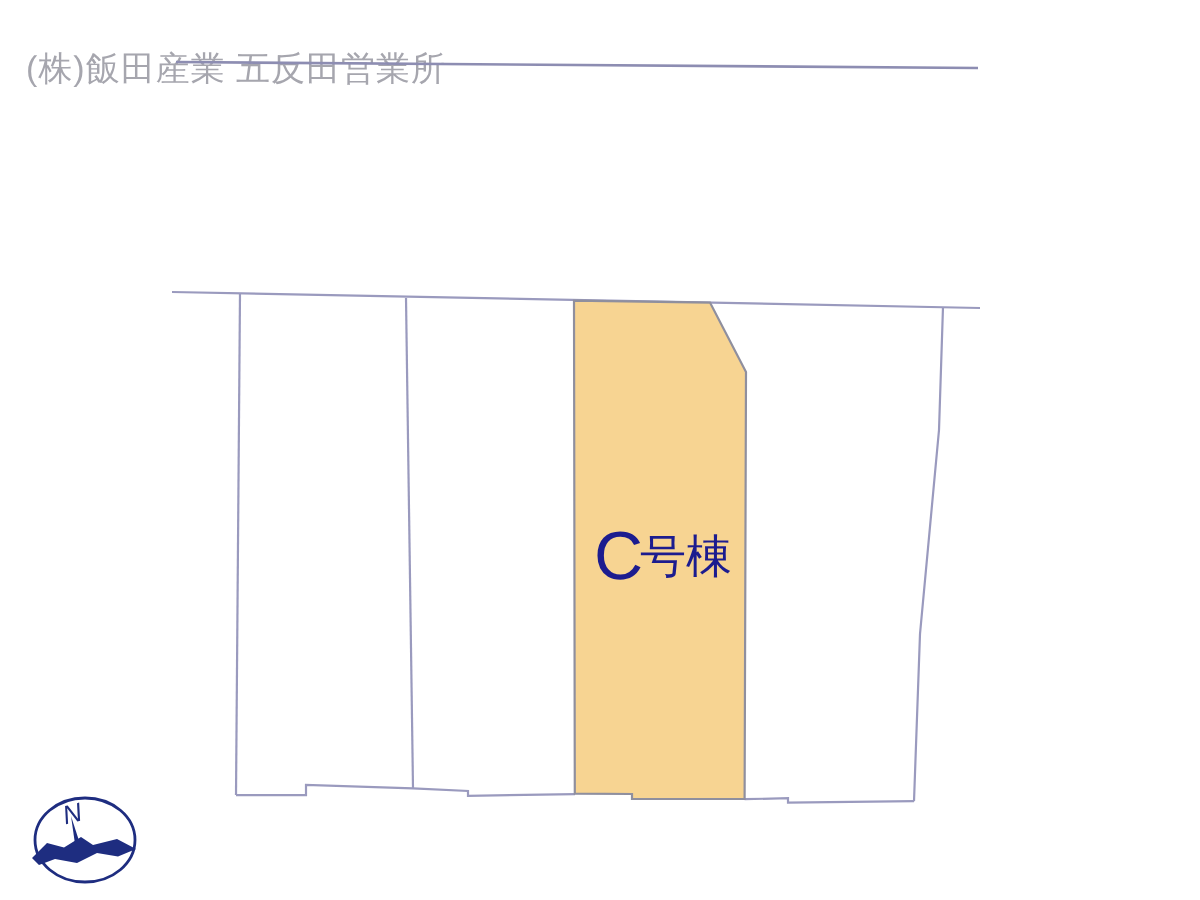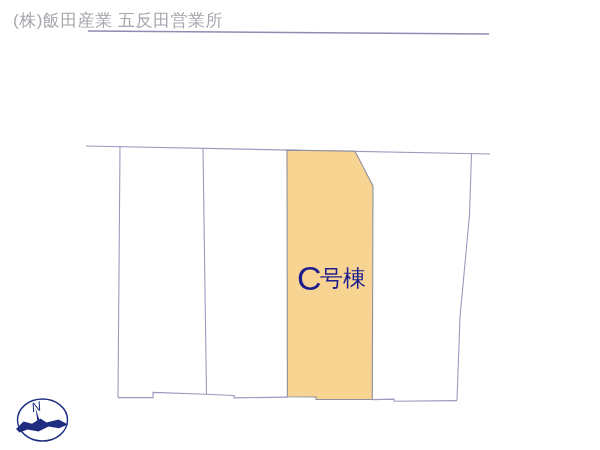--- a/index.html
+++ b/index.html
@@ -7,21 +7,21 @@
     position: relative;
     width: 600px;
     height: 450px;
     background: #ffffff;
     overflow: hidden;
     font-family: "Liberation Sans", sans-serif;
   }
   .header-text {
     position: absolute;
     left: 13px;
-    top: 9px;
+    top: 23px;
     font-size: 17px;
     letter-spacing: 0.5px;
     color: #a6a6ae;
     white-space: nowrap;
     user-select: none;
   }
   svg.plan {
     position: absolute;
     left: 0;
     top: 0;

